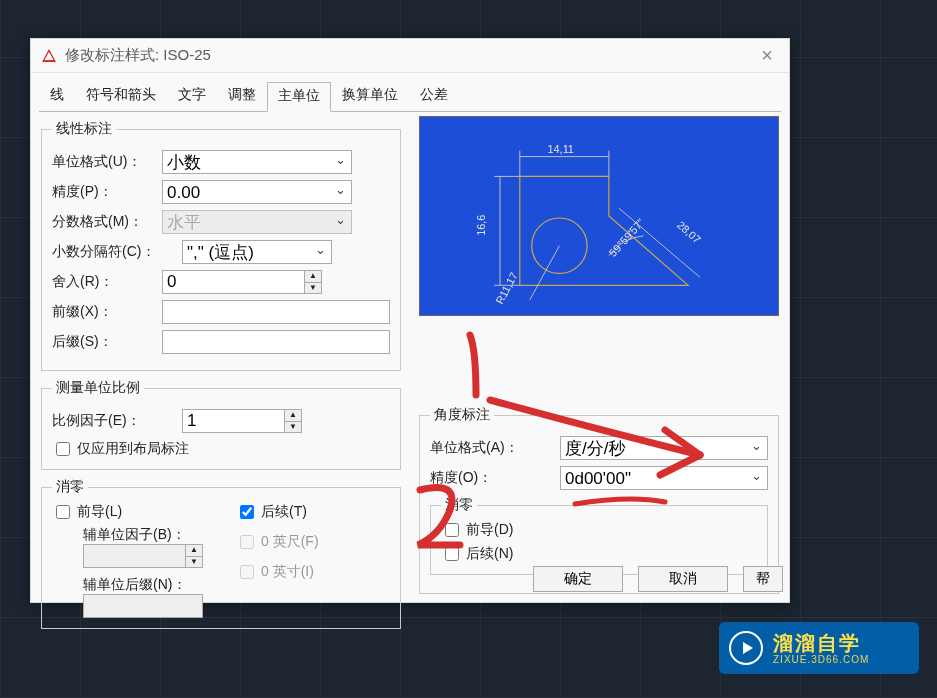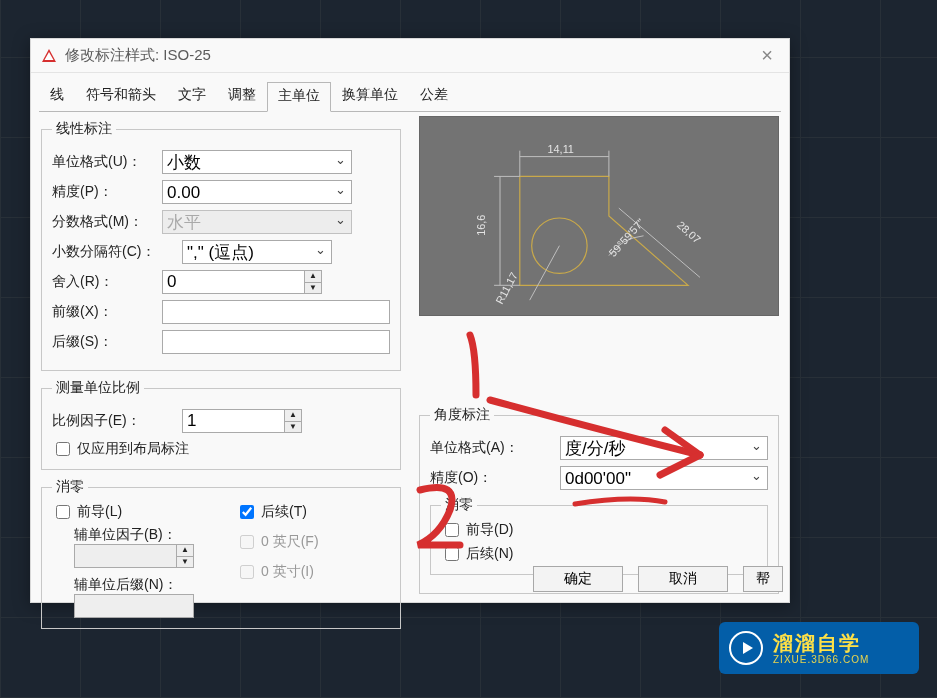--- a/index.html
+++ b/index.html
@@ -51,42 +51,42 @@
 
   .spinner-wrap { display:flex; }
   .spinner-wrap input { flex:1; border-right:none; }
   .spinner-btns { width:18px; display:flex; flex-direction:column; border:1px solid #aaa; }
   .spinner-btns div { flex:1; font-size:8px; text-align:center; line-height:10px; background:#eee; cursor:pointer; }
   .spinner-btns div:first-child { border-bottom:1px solid #aaa; }
 
   .chk { display:flex; align-items:center; gap:4px; }
   .chk input { width:14px; height:14px; }
 
-  .preview { width:100%; height:200px; background:#737373; border:1px solid #666; position:relative; color:#fff; }
+  .preview { width:100%; height:200px; background:#1d4ed8; border:1px solid #666; position:relative; color:#fff; }
 
   .footer { position:absolute; bottom:10px; right:6px; display:flex; gap:15px; }
   .footer button { width:90px; height:26px; background:#f3f3f3; border:1px solid #a8a8a8;
     font-size:14px; cursor:pointer; }
   .footer button.help { width:40px; overflow:hidden; }
 
   
   .anno { position:absolute; inset:0; pointer-events:none; }
 
   
   .badge { position:absolute; right:18px; bottom:24px; width:200px; height:52px;
     background:#035ea8; border-radius:6px; display:flex; align-items:center; color:#fde047; }
   .badge .play { width:34px; height:34px; border:2px solid #fff; border-radius:50%;
     margin:0 10px; display:flex; align-items:center; justify-content:center; }
   .badge .play::after { content:""; border-left:10px solid #fff; border-top:6px solid transparent;
     border-bottom:6px solid transparent; margin-left:3px; }
   .badge .txt { display:flex; flex-direction:column; line-height:1.1; }
   .badge .txt .t1 { font-size:20px; font-weight:600; letter-spacing:2px; }
   .badge .txt .t2 { font-size:10px; letter-spacing:1px; opacity:.9; }
 
-  .sub-indent { margin-left:22px; }
+  .sub-indent { margin-left:31px; }
 </style>
 </head>
 <body>
 
 <div class="bg-grid"></div>
 
 <div class="dialog">
 
   <div class="titlebar">
     <svg class="logo" viewBox="0 0 16 16">

